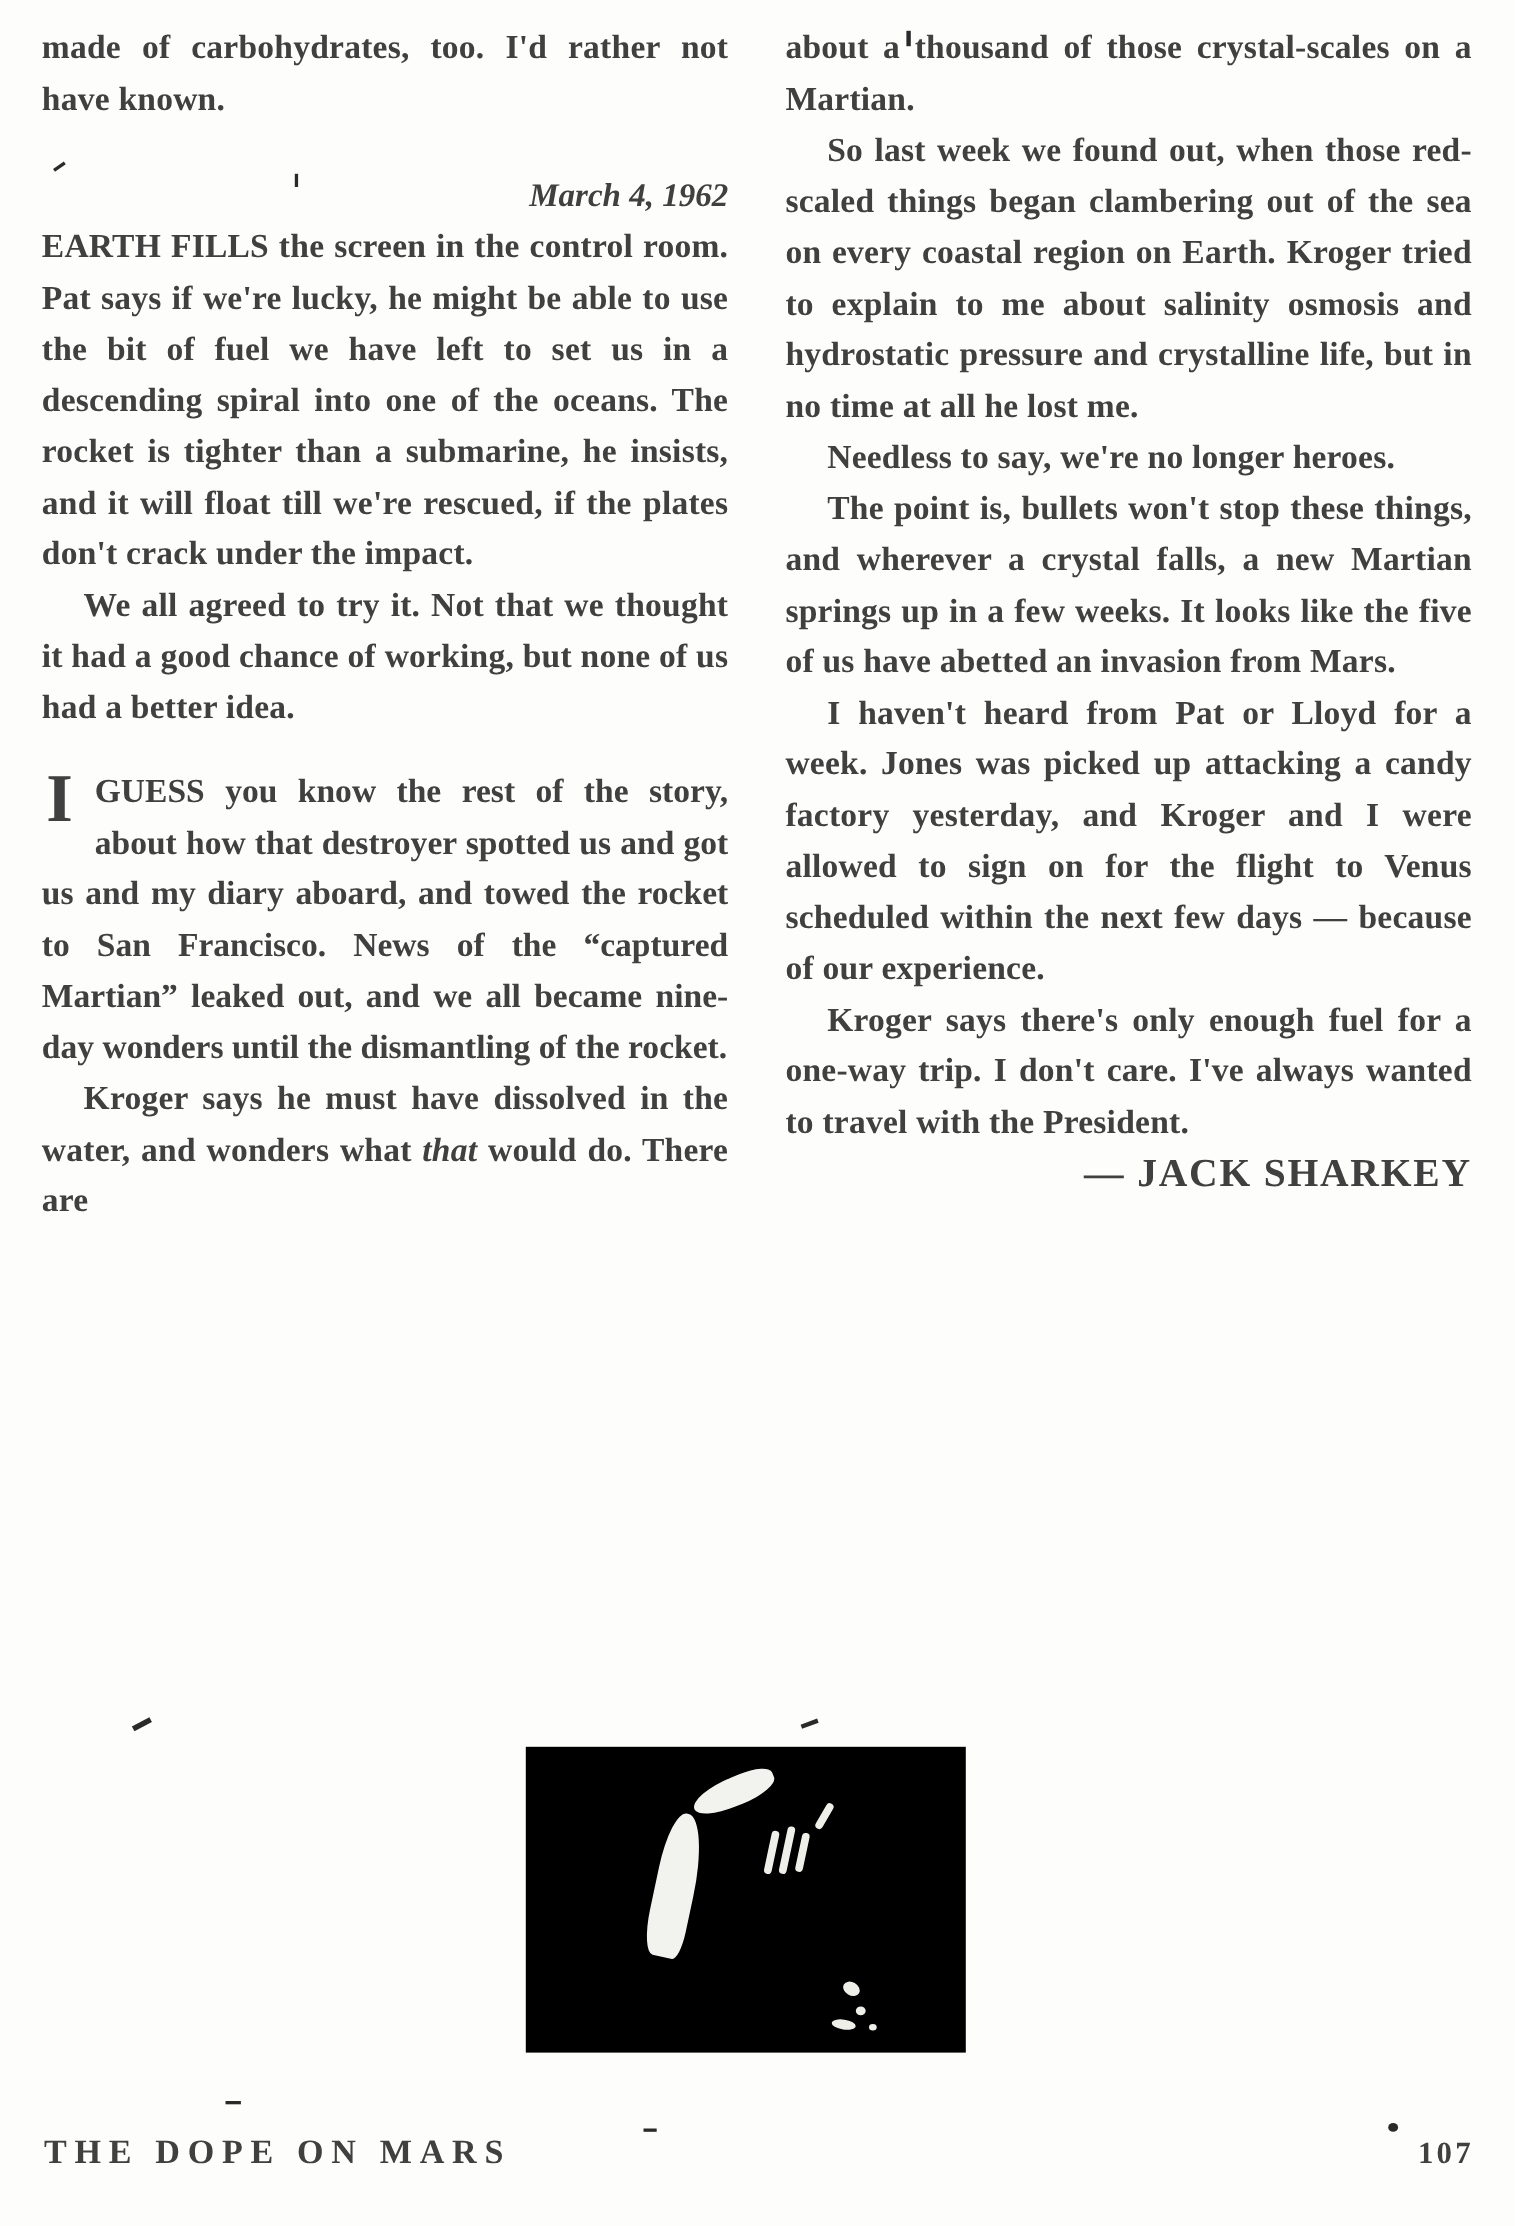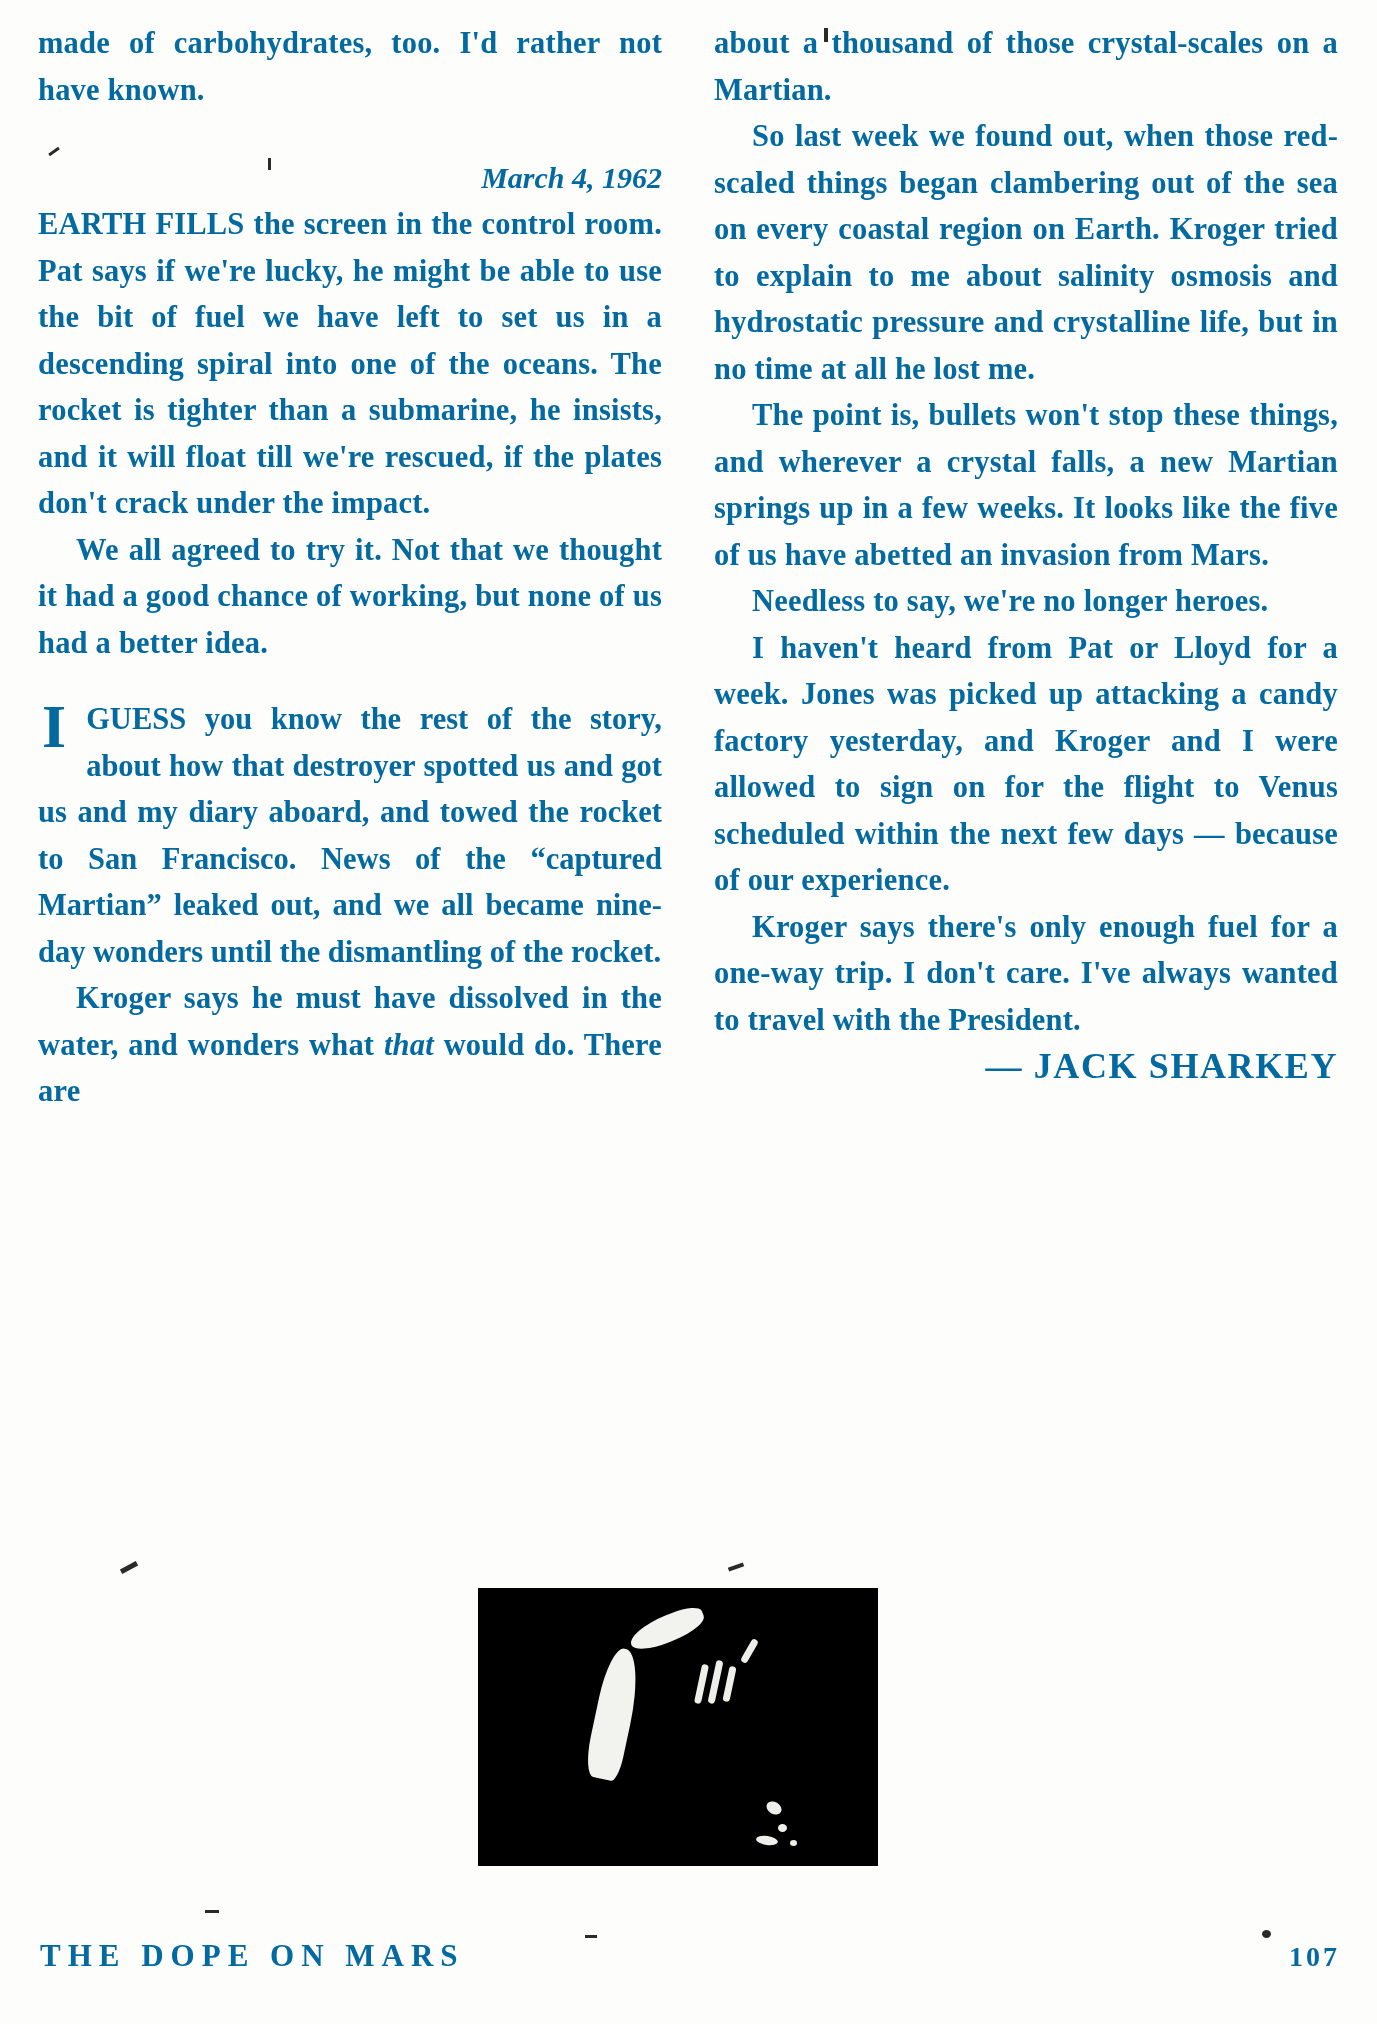--- a/index.html
+++ b/index.html
@@ -6,21 +6,21 @@
     margin: 0;
     padding: 0;
     background: #ffffff;
   }
   .page {
     position: relative;
     width: 1377px;
     height: 2024px;
     background: #fdfdfb;
     font-family: "Liberation Serif", serif;
-    color: #0369a1;
+    color: #404040;
     overflow: hidden;
   }
   .columns {
     position: absolute;
     left: 38px;
     top: 20px;
     width: 1300px;
     display: flex;
     gap: 52px;
   }
@@ -180,22 +180,22 @@
       </div>
 
       <p class="indent">
         <span>Kroger says he must have dissolved in the water, and wonders what </span><em>that</em><span> would do. There are</span>
       </p>
     </div>
 
     <div class="col">
       <p class="noindent">about a thousand of those crystal-scales on a Martian.</p>
       <p class="indent">So last week we found out, when those red-scaled things began clambering out of the sea on every coastal region on Earth. Kroger tried to explain to me about salinity osmosis and hydrostatic pressure and crystalline life, but in no time at all he lost me.</p>
+      <p class="indent">Needless to say, we're no longer heroes.</p>
       <p class="indent">The point is, bullets won't stop these things, and wherever a crystal falls, a new Martian springs up in a few weeks. It looks like the five of us have abetted an invasion from Mars.</p>
-      <p class="indent">Needless to say, we're no longer heroes.</p>
       <p class="indent">I haven't heard from Pat or Lloyd for a week. Jones was picked up attacking a candy factory yesterday, and Kroger and I were allowed to sign on for the flight to Venus scheduled within the next few days — because of our experience.</p>
       <p class="indent">Kroger says there's only enough fuel for a one-way trip. I don't care. I've always wanted to travel with the President.</p>
       <div class="byline">— JACK SHARKEY</div>
     </div>
 
   </div>
 
   <div class="tick" style="left:48px; top:150px; width:12px; height:3px; transform:rotate(-35deg);"></div>
   <div class="tick" style="left:268px; top:158px; width:3px; height:12px;"></div>
   <div class="tick" style="left:120px; top:1565px; width:18px; height:5px; transform:rotate(-28deg);"></div>

